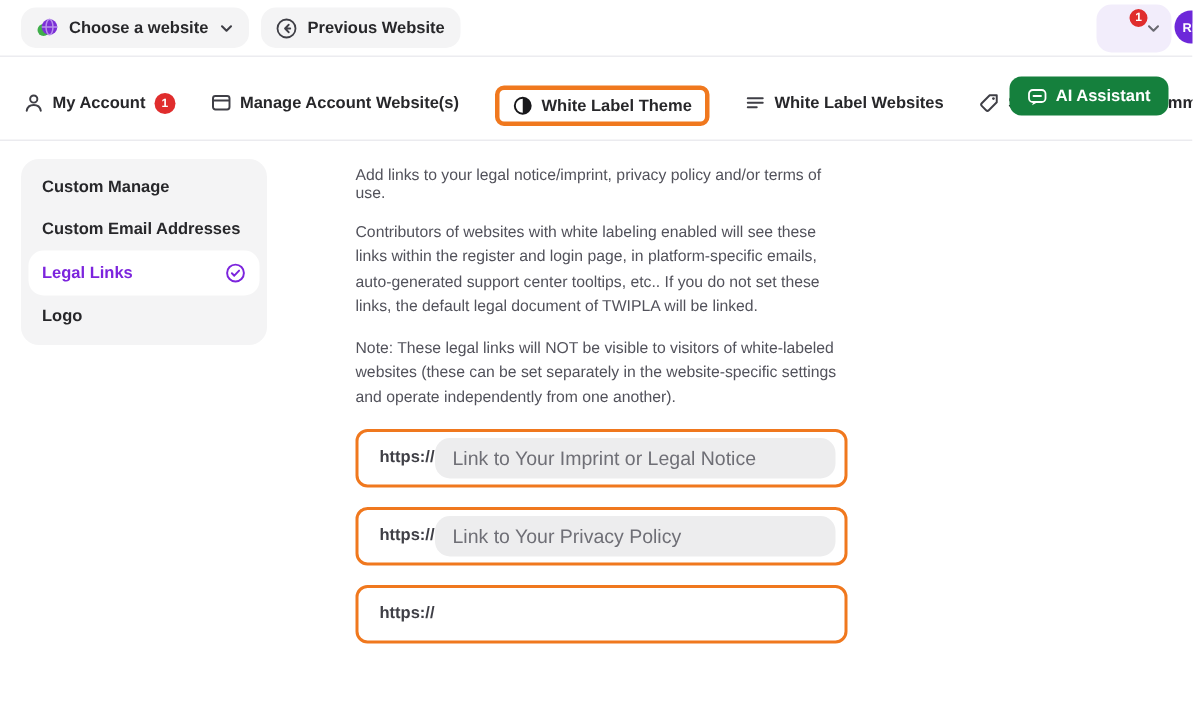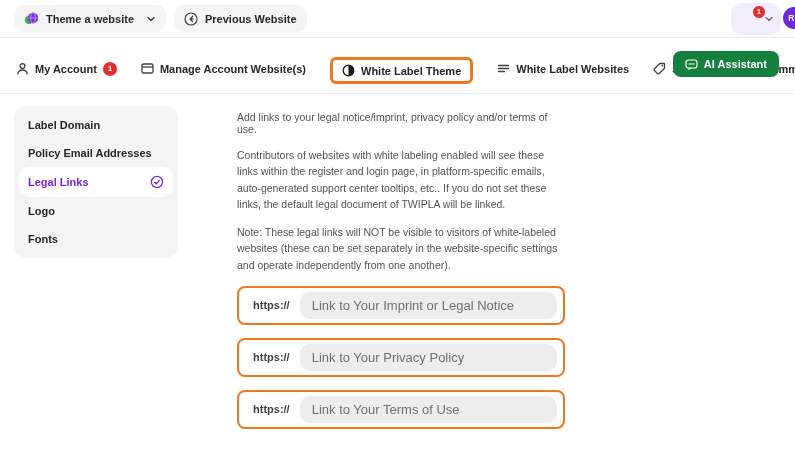--- a/index.html
+++ b/index.html
@@ -55,21 +55,21 @@
                padding:8px 9px; font-size:11px; font-weight:600; color:#27272a;
                border-radius:10px; cursor:pointer; }
   .side-item.active { background:#fff; color:#7c24dd;justify-content:space-between; }
 
   .content { margin-left:59px; width:328px; }
   .content h2 { font-size:19px; font-weight:700; color:#1c1c1e; letter-spacing:-0.2px; }
   .content .intro { font-size:10.5px; color:#52525b; margin-top:5px; }
   .content p.block { font-size:10.5px; color:#52525b; line-height:1.55;
                      margin-top:12px; }
   .field-group { margin-top:13px; border:2px solid #f0781e; border-radius:8px;
-                 background:#fff; display:flex; align-items:center; gap:10px;
+                 background:#fff; display:flex; align-items:center; 
                  padding:5px 6px 5px 14px; height:39px; }
   .field-group .prefix { font-size:11px; font-weight:600; color:#3f3f46; }
   .field-group input { flex:1; background:#ededee; border:none; border-radius:10px;
                        height:27px; padding:0 12px; font-size:13px; color:#27272a;
                        font-family:Liberation Sans, sans-serif; outline:none; }
   .field-group input::placeholder { color:#6f6f76; }
 
   .icon { display:inline-flex; flex:none; }
   svg { display:block; }
 </style>
@@ -79,21 +79,21 @@
 <div class="topbar">
   <button class="pill choose">
     <span class="icon">
       <svg width="15" height="15" viewBox="0 0 15 15">
         <circle cx="5" cy="9" r="4" fill="#3fae4a"></circle>
         <circle cx="9" cy="7" r="5.2" fill="#7b2fd6"></circle>
         <ellipse cx="9" cy="7" rx="2.3" ry="5.2" fill="none" stroke="#b890ec" stroke-width="1"></ellipse>
         <path d="M3.8 7h10.4" stroke="#b890ec" stroke-width="1"></path>
       </svg>
     </span>
-    <span class="lbl">Theme a website</span>
+    <span class="lbl">Choose a website</span>
     <span class="icon">
       <svg width="10" height="10" viewBox="0 0 10 10">
           <path d="M2 3.5l3 3 3-3" fill="none" stroke="#3f3f46" stroke-width="1.4" stroke-linecap="round" stroke-linejoin="round"></path>
         </svg>
     </span>
   </button>
 
   <button class="pill">
     <span class="icon">
       <svg width="14" height="14" viewBox="0 0 14 14">
@@ -180,56 +180,52 @@
     </span>
     <span>Strategic Partner Commission</span>
   </div>
 
 </div>
 
 <div class="body-row">
 
   <div class="sidebar">
     <div class="side-item">
-      <span>Label Domain</span>
+      <span>Custom Manage</span>
     </div>
     <div class="side-item">
-      <span>Policy Email Addresses</span>
+      <span>Custom Email Addresses</span>
     </div>
     <div class="side-item active">
       <span>Legal Links</span>
       <span class="icon">
         <svg width="14" height="14" viewBox="0 0 14 14">
             <circle cx="7" cy="7" r="5.6" fill="none" stroke="#7c24dd" stroke-width="1.3"></circle>
             <path d="M4.6 7.2l1.6 1.6 3.2-3.4" fill="none" stroke="#7c24dd" stroke-width="1.3" stroke-linecap="round" stroke-linejoin="round"></path>
           </svg>
       </span>
     </div>
     <div class="side-item">
       <span>Logo</span>
     </div>
-    <div class="side-item">
-      <span>Fonts</span>
-    </div>
   </div>
 
   <div class="content">
     <div class="intro">Add links to your legal notice/imprint, privacy policy and/or terms of use.</div>
     <p class="block">Contributors of websites with white labeling enabled will see these links within the register and login page, in platform-specific emails, auto-generated support center tooltips, etc.. If you do not set these links, the default legal document of TWIPLA will be linked.</p>
     <p class="block">Note: These legal links will NOT be visible to visitors of white-labeled websites (these can be set separately in the website-specific settings and operate independently from one another).</p>
 
     <div class="field-group">
       <span class="prefix">https://</span>
       <input type="text" placeholder="Link to Your Imprint or Legal Notice" style="">
     </div>
 
     <div class="field-group">
       <span class="prefix">https://</span>
       <input type="text" placeholder="Link to Your Privacy Policy" style="">
     </div>
 
     <div class="field-group">
       <span class="prefix">https://</span>
-      <input type="text" placeholder="Link to Your Terms of Use" style="">
     </div>
 
   </div>
 </div>
 
 </body></html>

